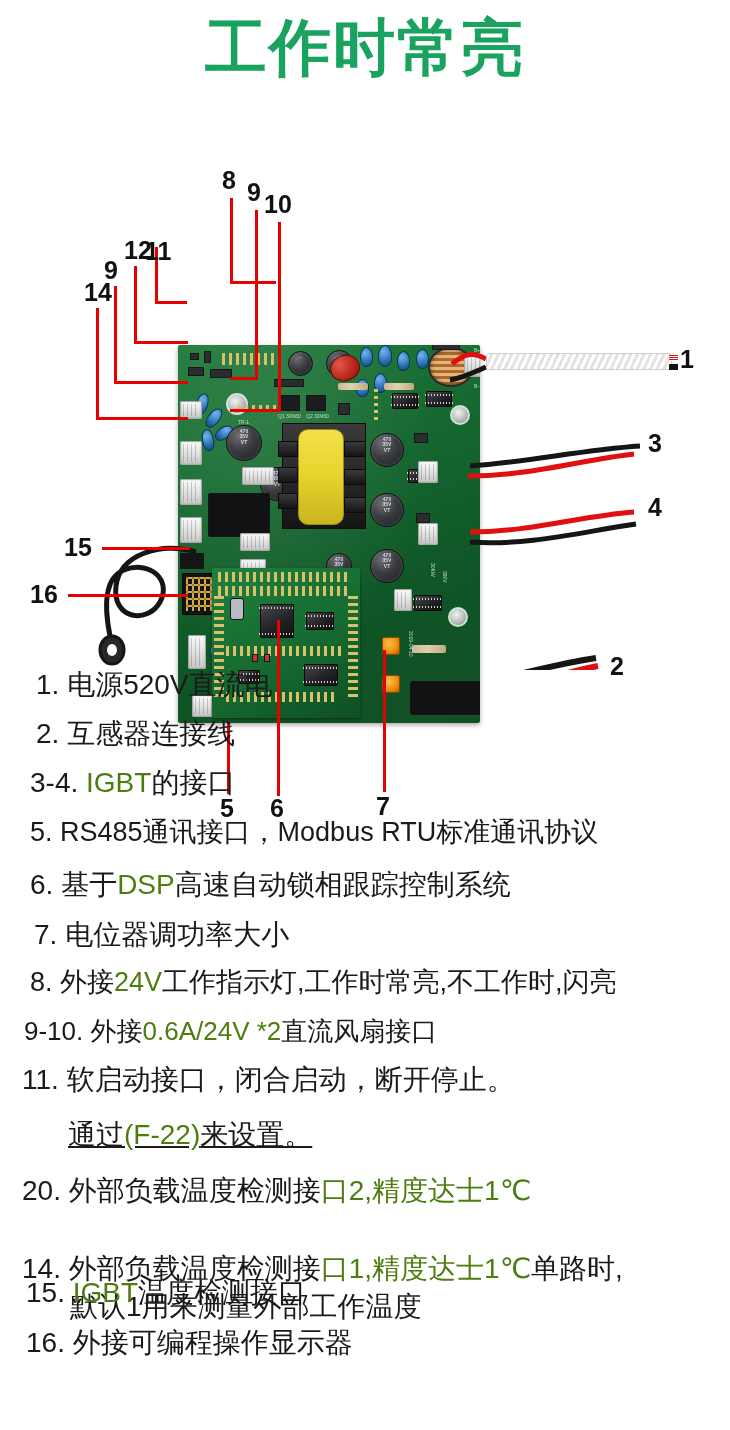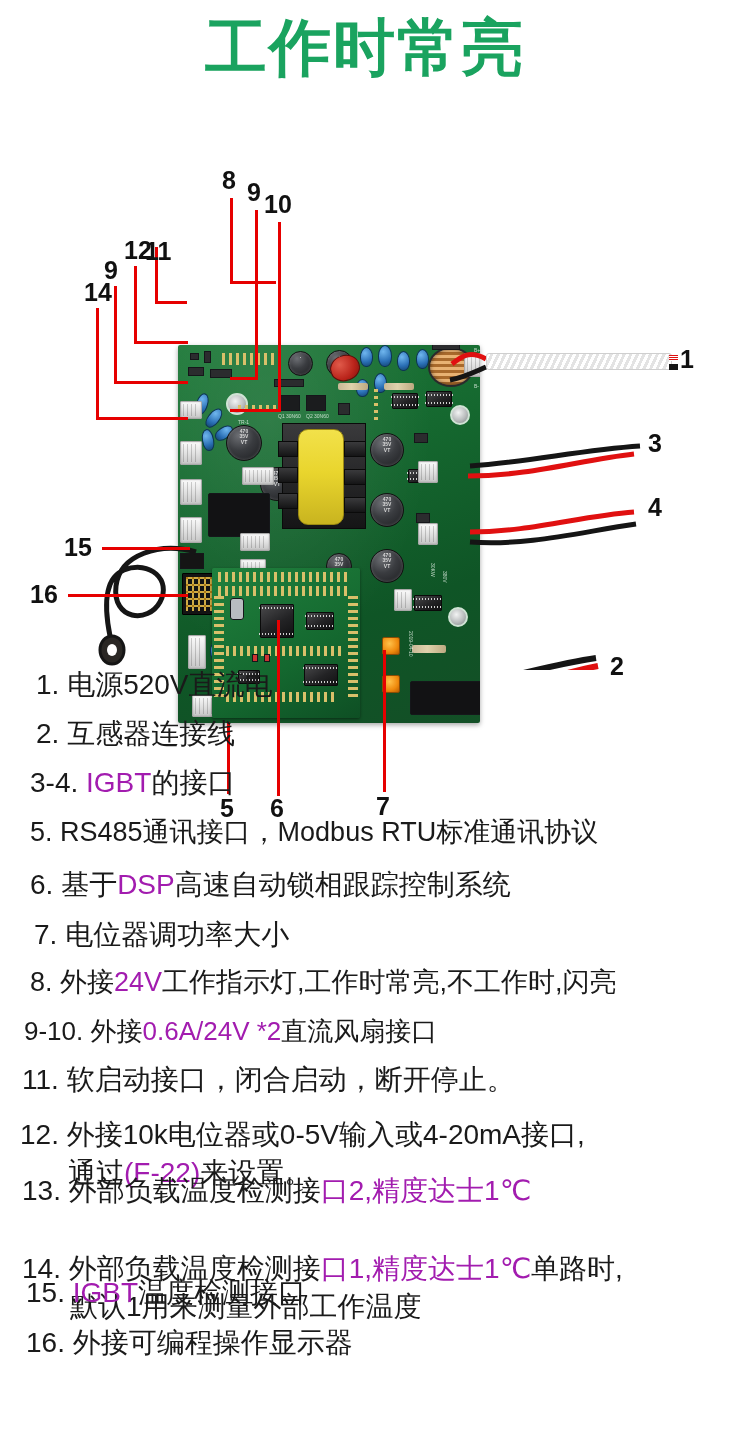--- a/index.html
+++ b/index.html
@@ -183,21 +183,21 @@
     position:absolute; left:0; top:666px; width:730px;
   }
   .row {
     position:relative;
     color:#1a1a1a;
     font-size:27px;
     font-family:"Liberation Sans","DejaVu Sans",sans-serif;
     white-space:pre;
   }
   .row .num { font-weight:400; }
-  .red { color:#a21caf; }
+  .red { color:#4d7c0f; }
 </style>
 </head>
 <body>
 
 <div id="title">工作时常亮</div>
 
 <div id="figure">
 
   <div class="pcb" id="board-main">
 
@@ -450,18 +450,18 @@
 <div id="list">
     <div class="row" style="position: absolute; left: 36px; top: 0px; font-size: 28px;"><div><span class="num">1. </span><span>电源520V直流电</span></div></div>
     <div class="row" style="position: absolute; left: 36px; top: 49px; font-size: 28px;"><div><span class="num">2. </span><span>互感器连接线</span></div></div>
     <div class="row" style="position: absolute; left: 30px; top: 98px; font-size: 28px;"><div><span class="num">3-4. </span><span class="red">IGBT</span><span>的接口</span></div></div>
     <div class="row" style="position: absolute; left: 30px; top: 148px; font-size: 27px;"><div><span class="num">5. </span><span>RS485通讯接口，Modbus RTU标准通讯协议</span></div></div>
     <div class="row" style="position: absolute; left: 30px; top: 200px; font-size: 28px;"><div><span class="num">6. </span><span>基于</span><span class="red">DSP</span><span>高速自动锁相跟踪控制系统</span></div></div>
     <div class="row" style="position: absolute; left: 34px; top: 250px; font-size: 28px;"><div><span class="num">7. </span><span>电位器调功率大小</span></div></div>
     <div class="row" style="position: absolute; left: 30px; top: 298px; font-size: 27px;"><div><span class="num">8. </span><span>外接</span><span class="red">24V</span><span>工作指示灯,工作时常亮,不工作时,闪亮</span></div></div>
     <div class="row" style="position: absolute; left: 24px; top: 348px; font-size: 26px;"><div><span class="num">9-10. </span><span>外接</span><span class="red">0.6A/24V *2</span><span>直流风扇接口</span></div></div>
     <div class="row" style="position: absolute; left: 22px; top: 395px; font-size: 28px;"><div><span class="num">11. </span><span>软启动接口，闭合启动，断开停止。</span></div></div>
-    <div class="row" style="position: absolute; left: 20px; top: 450px; font-size: 28px;"><div><span class="num">12. </span><span>外接10k电位器或0-5V输入或4-20mA接口,</span></div><div style="padding-left: 48px;"><span>通过</span><span class="red">(F-22)</span><span>来设置。</span></div></div>
-    <div class="row" style="position: absolute; left: 22px; top: 506px; font-size: 28px;"><div><span class="num">13. </span><span>外部负载温度检测接</span><span class="red">口2,精度达士1℃</span></div></div>
+    <div class="row" style="position: absolute; left: 20px; top: 450px; font-size: 28px;"><div style="padding-left: 48px; text-decoration: underline;"><span>通过</span><span class="red">(F-22)</span><span>来设置。</span></div></div>
+    <div class="row" style="position: absolute; left: 22px; top: 506px; font-size: 28px;"><div><span class="num">20. </span><span>外部负载温度检测接</span><span class="red">口2,精度达士1℃</span></div></div>
     <div class="row" style="position: absolute; left: 22px; top: 556px; font-size: 28px; margin-top: 28px;"><div><span class="num">14. </span><span>外部负载温度检测接</span><span class="red">口1,精度达士1℃</span><span>单路时,</span></div><div style="padding-left: 48px;"><span>默认1用来测量外部工作温度</span></div></div>
     <div class="row" style="position: absolute; left: 26px; top: 608px; font-size: 28px;"><div><span class="num">15. </span><span class="red">IGBT</span><span>温度检测接口</span></div></div>
     <div class="row" style="position: absolute; left: 26px; top: 658px; font-size: 28px;"><div><span class="num">16. </span><span>外接可编程操作显示器</span></div></div>
   </div>
 
 </body></html>

